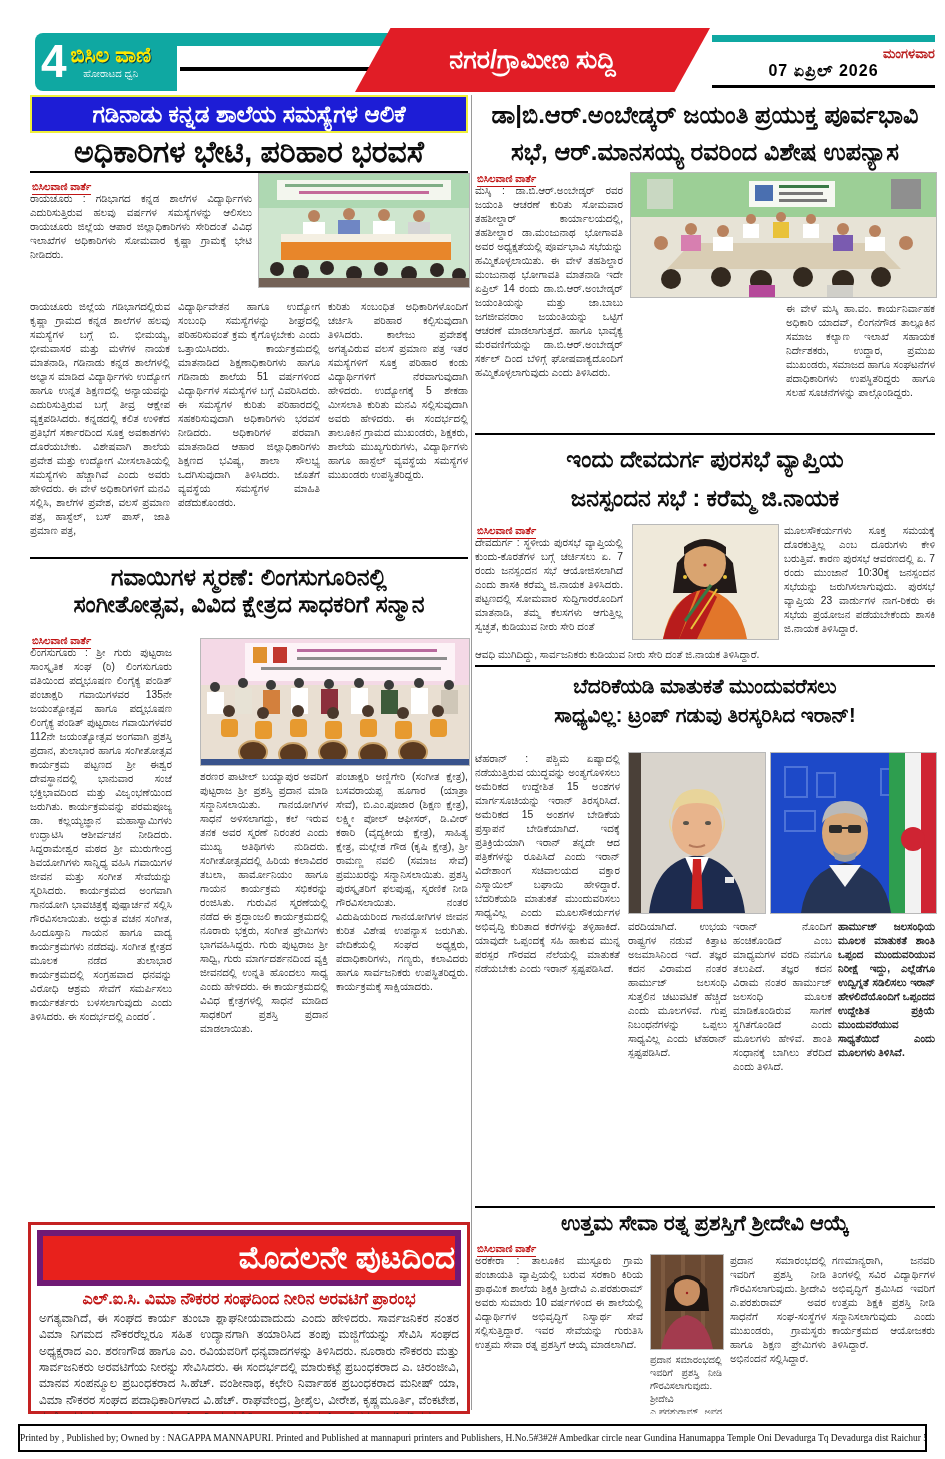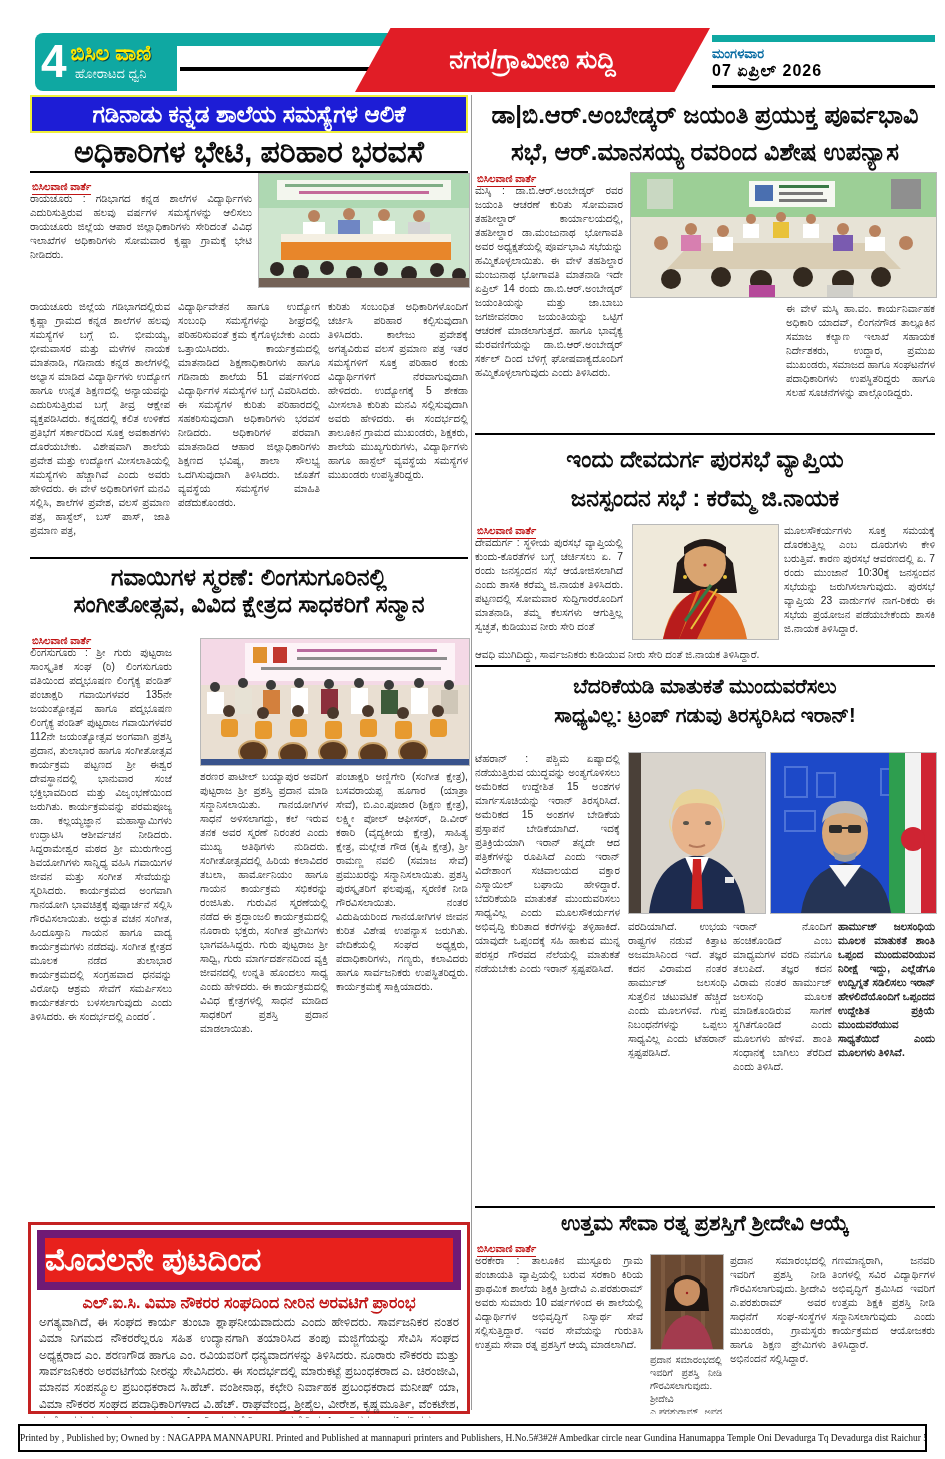--- a/index.html
+++ b/index.html
@@ -11,46 +11,46 @@
   .rule-h{background:#000;}
   .rule-v{background:#9a9a9a;}
   .byline{color:#c01414;font-weight:bold;font-size:10px;border-bottom:1px solid #c01414;
           display:inline-block;padding-bottom:1px;}
   .hl{font-weight:bold;color:#0d0d0d;text-align:center;line-height:1.18;}
   .photo{overflow:hidden;border:1px solid #b9b9b9;background:#eee;}
   .photo svg{display:block;width:100%;height:100%;}
   .kicker{background:#1d1dd6;border:2px solid #efef3a;color:#fff;font-weight:bold;
           display:flex;align-items:center;justify-content:center;}
   .redbox{border:3px solid #c42222;background:#fff;}
-  .redbanner{background:#e8211c;border:8px solid #701a75;color:#fff;font-weight:bold;
-             display:flex;align-items:center;justify-content:flex-start;}
+  .redbanner{background:#e8211c;border:6px solid #701a75;color:#fff;font-weight:bold;
+             display:flex;align-items:center;justify-content:flex-end;}
 </style>
 </head>
 <body>
 
 <div class="page">
 
   <div class="abs" style="left:35px;top:33px;width:142px;height:58px;background:#0fa8a2;border-radius:8px 0 0 8px;display:flex;align-items:center;">
     <div style="font-size:46px;font-weight:bold;color:#fff;padding:0 4px 2px 6px;line-height:1;">4</div>
     <div style="display:flex;flex-direction:column;align-items:center;">
       <div style="font-size:21px;font-weight:bold;color:#ffe900;line-height:1.05;text-shadow:1px 1px 0 #045;">ಬಿಸಿಲ ವಾಣಿ</div>
-      <div style="font-size:13px;color:#ffffff;margin-top:1px;">ಹೋರಾಟದ ಧ್ವನಿ</div>
+      <div style="font-size:10px;color:#ffffff;margin-top:1px;">ಹೋರಾಟದ ಧ್ವನಿ</div>
     </div>
   </div>
   <div class="abs" style="left:177px;top:33px;width:240px;height:13px;background:#0fa8a2;"></div>
   <div class="abs rule-h" style="left:180px;top:67px;width:500px;height:4px;"></div>
 
   <div class="abs" style="left:355px;top:28px;width:355px;height:64px;background:#e11d26;
               clip-path:polygon(10% 0,100% 0,90% 100%,0 100%);display:flex;align-items:center;justify-content:center;">
     <div style="color:#fff;font-weight:bold;font-size:25px;">ನಗರ/ಗ್ರಾಮೀಣ ಸುದ್ದಿ</div>
   </div>
 
   <div class="abs" style="left:712px;top:35px;width:223px;height:7px;background:#0fa8a2;"></div>
-  <div class="abs" style="left:712px;top:46px;width:223px;text-align:left;color:#0369a1;font-weight:bold;font-size:13px;">ಮಂಗಳವಾರ</div>
-  <div class="abs" style="left:712px;top:62px;width:223px;text-align:left;color:#000;font-weight:bold;font-size:16px;letter-spacing:1px;">07 ಏಪ್ರಿಲ್ 2026</div>
+  <div class="abs" style="left:712px;top:46px;width:223px;text-align:right;color:#b91c1c;font-weight:bold;font-size:13px;">ಮಂಗಳವಾರ</div>
+  <div class="abs" style="left:712px;top:62px;width:223px;text-align:center;color:#000;font-weight:bold;font-size:16px;letter-spacing:1px;">07 ಏಪ್ರಿಲ್ 2026</div>
   <div class="abs rule-h" style="left:712px;top:85px;width:223px;height:3px;"></div>
 
   <div class="abs rule-v" style="left:471px;top:95px;width:1px;height:1315px;"></div>
 
   <div class="abs kicker" style="left:30px;top:95px;width:434px;height:34px;font-size:23px;">
     <span>ಗಡಿನಾಡು ಕನ್ನಡ ಶಾಲೆಯ ಸಮಸ್ಯೆಗಳ ಆಲಿಕೆ</span>
   </div>
   <div class="abs hl" style="left:30px;top:134px;width:438px;font-size:30px;">ಅಧಿಕಾರಿಗಳ ಭೇಟಿ, ಪರಿಹಾರ ಭರವಸೆ</div>
   <div class="abs rule-h" style="left:30px;top:171px;width:438px;height:2px;"></div>
   <div class="abs" style="left:32px;top:176px;">

